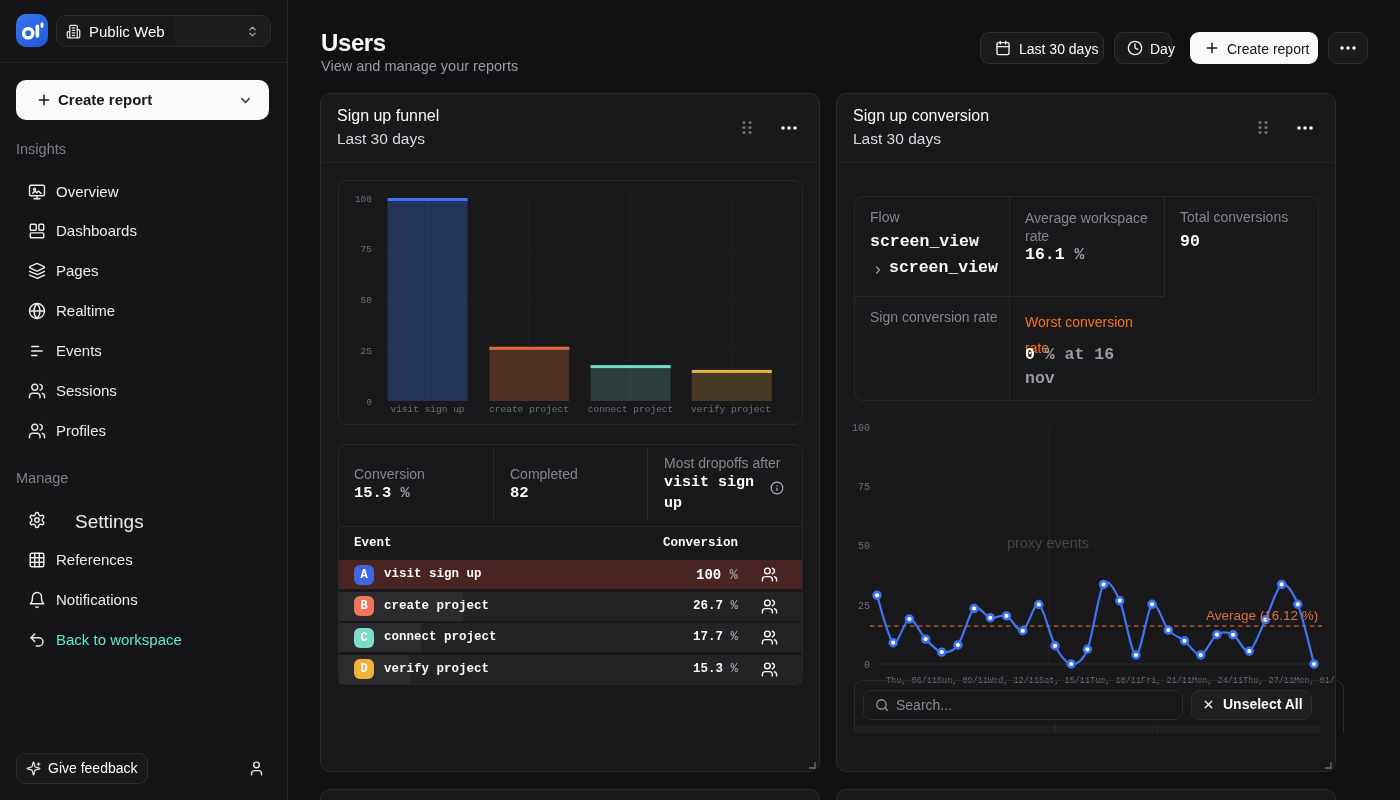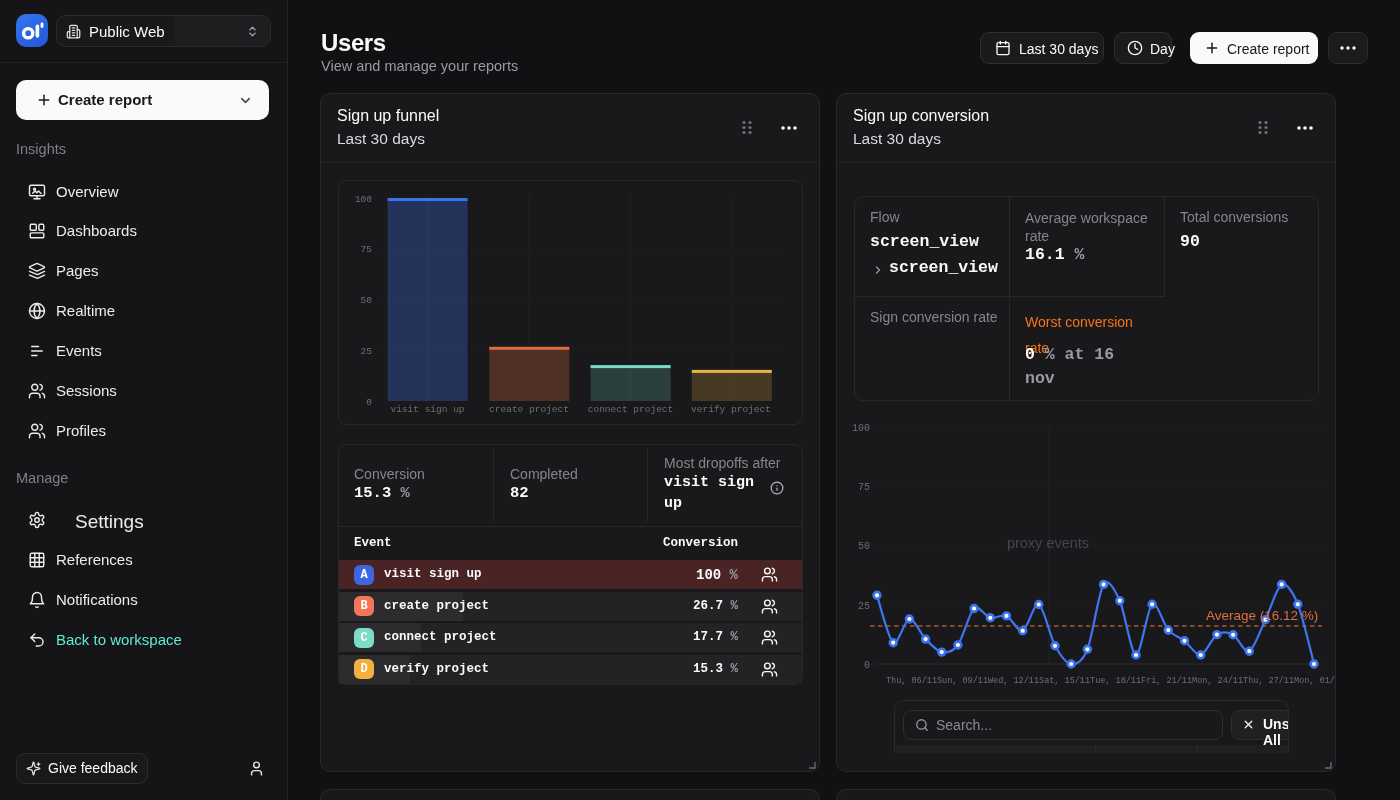--- a/index.html
+++ b/index.html
@@ -362,21 +362,21 @@
           <circle cx="1249.3" cy="651.2" r="3.4"></circle>
           <circle cx="1265.4" cy="619.7" r="3.4"></circle>
           <circle cx="1281.6" cy="584.4" r="3.4"></circle>
           <circle cx="1297.8" cy="604.3" r="3.4"></circle>
           <circle cx="1314.0" cy="664.0" r="3.4"></circle>
       </g>
       <text x="1206" y="620" fill="#dd6f3e" font-size="13.5" font-family="Liberation Sans, sans-serif">Average (16.12 %)</text>
       <text x="886" y="683" fill="#6e6e76" font-size="8.5">Thu, 06/11Sun, 09/11Wed, 12/11Sat, 15/11Tue, 18/11Fri, 21/11Mon, 24/11Thu, 27/11Mon, 01/12</text>
     </g>
   </svg>
-  <div class="abs" style="left:854px;top:700px;width:395px;height:53px;border:1px solid #2a2a2d;border-bottom:none;border-radius:9px 9px 0 0;overflow:hidden;margin-left:40px;">
+  <div class="abs" style="left:854px;top:680px;width:490px;height:53px;border:1px solid #2a2a2d;border-bottom:none;border-radius:9px 9px 0 0;overflow:hidden;">
     <div class="abs" style="left:8px;top:9px;width:320px;height:30px;background:#19191b;border:1px solid #2e2e31;border-radius:8px;"></div>
     <svg class="ic abs" style="left:20px;top:17px;" width="14" height="14" viewBox="0 0 24 24" fill="none" stroke="#9a9aa1" stroke-width="2.2" stroke-linecap="round">
         <circle cx="11" cy="11" r="8"></circle>
         <path d="m21 21-4.3-4.3"></path>
       </svg>
     <div class="abs" style="left:41px;top:16px;font-size:14px;color:#8a8a91;">Search...</div>
     <div class="abs" style="left:336px;top:9px;width:121px;height:30px;background:#202023;border:1px solid #2e2e31;border-radius:8px;"></div>
     <svg class="ic abs" style="left:347px;top:17px;" width="13" height="13" viewBox="0 0 24 24" fill="none" stroke="#fafafa" stroke-width="2.4" stroke-linecap="round">
         <path d="M18 6 6 18"></path>
         <path d="m6 6 12 12"></path>

